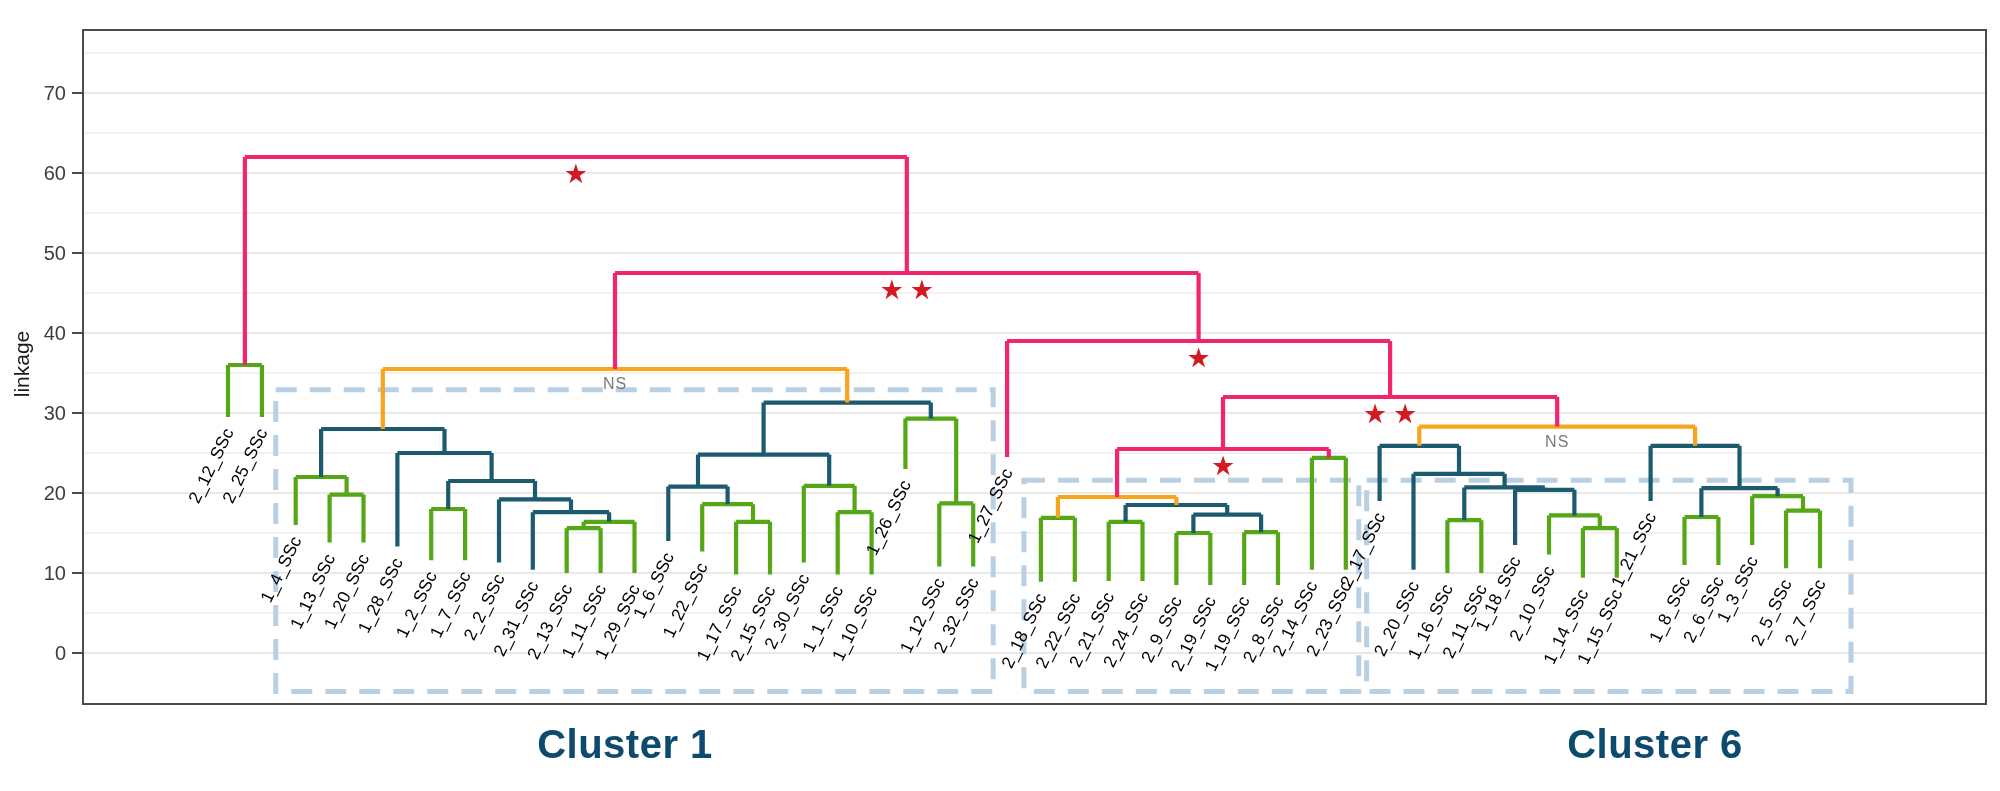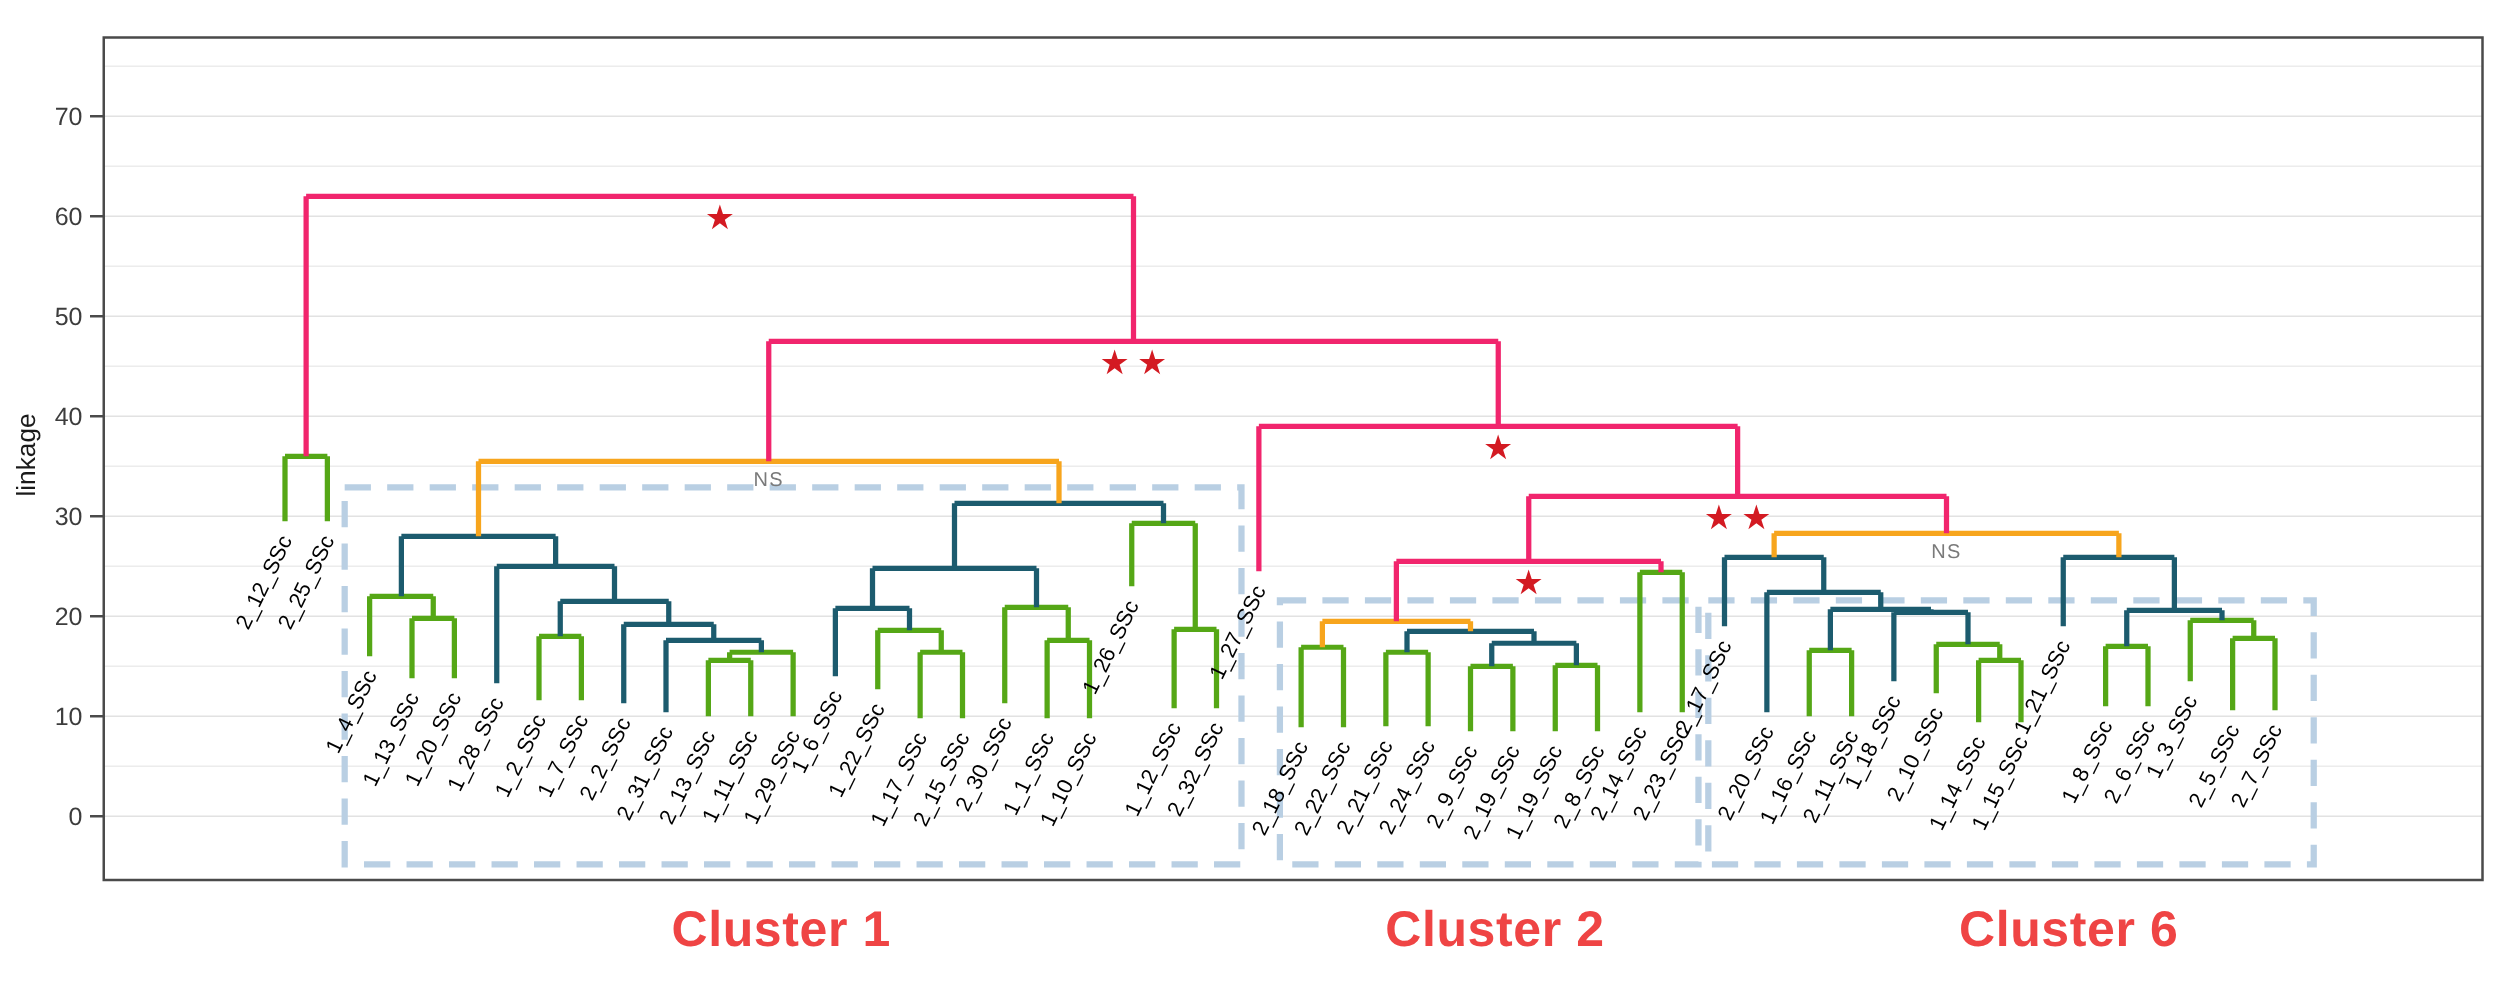--- a/index.html
+++ b/index.html
@@ -1,21 +1,21 @@
 <!DOCTYPE html>
 <html><head>
 <meta charset="utf-8">
 <style>
   html,body{margin:0;padding:0;background:#fff;}
   .stage{position:relative;width:2000px;height:791px;background:#fff;overflow:hidden;
          font-family:"Liberation Sans","DejaVu Sans",sans-serif;}
   .y-title{position:absolute;left:-28px;top:352px;width:100px;text-align:center;
            transform:rotate(-90deg);font-size:21px;color:#1a1a1a;}
   .cluster-label{position:absolute;top:722px;transform:translateX(-50%);
-                 font-size:40px;font-weight:600;color:#ef4444;letter-spacing:0.5px;white-space:nowrap;}
+                 font-size:40px;font-weight:600;color:#0c4a6e;letter-spacing:0.5px;white-space:nowrap;}
   #cl0{left:625px;} #cl1{left:1196px;} #cl2{left:1655px;}
   svg{position:absolute;left:0;top:0;}
 </style>
 </head>
 <body>
 
 <div class="stage">
   <svg id="dendro-svg" width="2000" height="791" viewBox="0 0 2000 791">
       <g>
         <line x1="83" x2="1986" y1="653" y2="653" stroke="#e2e2e2" stroke-width="1.3"></line>
@@ -124,15 +124,14 @@
         <line x1="72" x2="83" y1="253" y2="253" stroke="#4a4a4a" stroke-width="2"></line>
         <text x="66" y="260" text-anchor="end" fill="#3d3d3d" font-size="20">50</text>
         <line x1="72" x2="83" y1="173" y2="173" stroke="#4a4a4a" stroke-width="2"></line>
         <text x="66" y="180" text-anchor="end" fill="#3d3d3d" font-size="20">60</text>
         <line x1="72" x2="83" y1="93" y2="93" stroke="#4a4a4a" stroke-width="2"></line>
         <text x="66" y="100" text-anchor="end" fill="#3d3d3d" font-size="20">70</text>
       </g>
     </svg>
   <div class="y-title">linkage</div>
   <div class="cluster-label" id="cl0">Cluster 1</div>
-  <div class="cluster-label" id="cl1">Cluster 2</div>
   <div class="cluster-label" id="cl2">Cluster 6</div>
 </div>
 
 </body></html>

